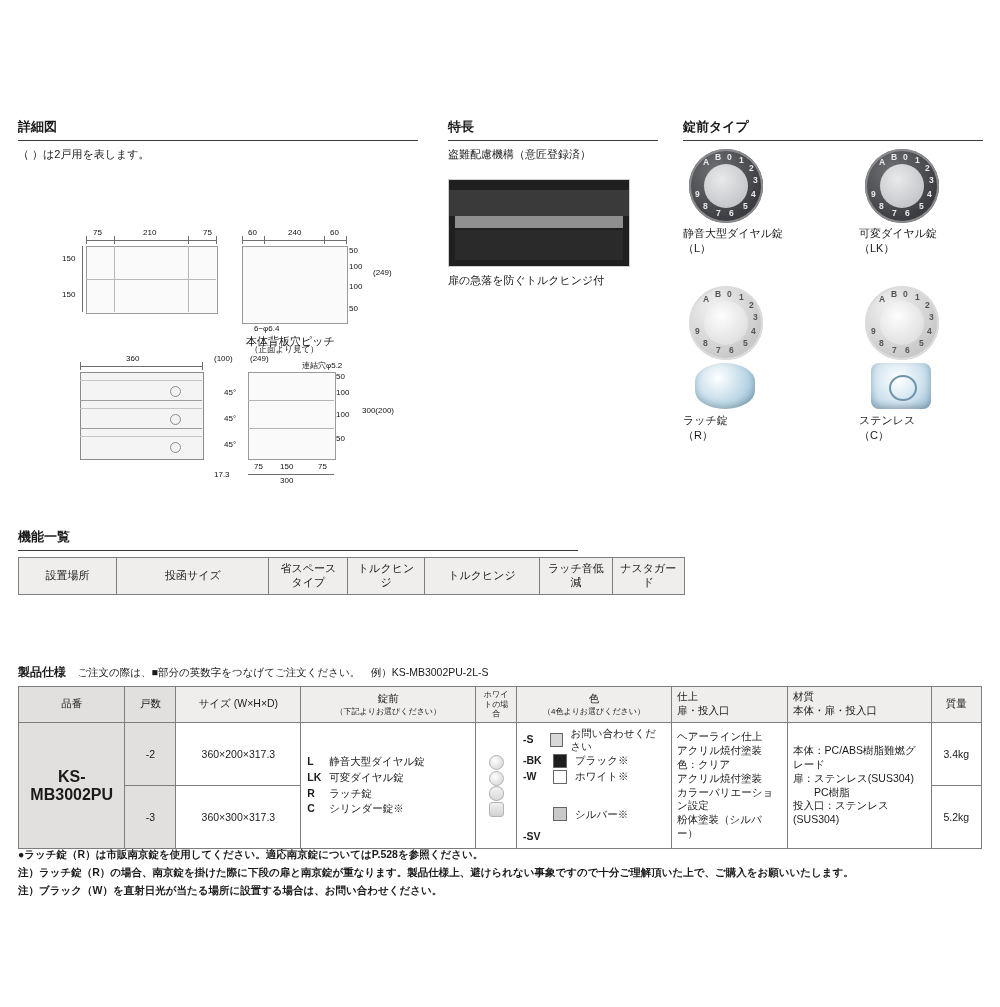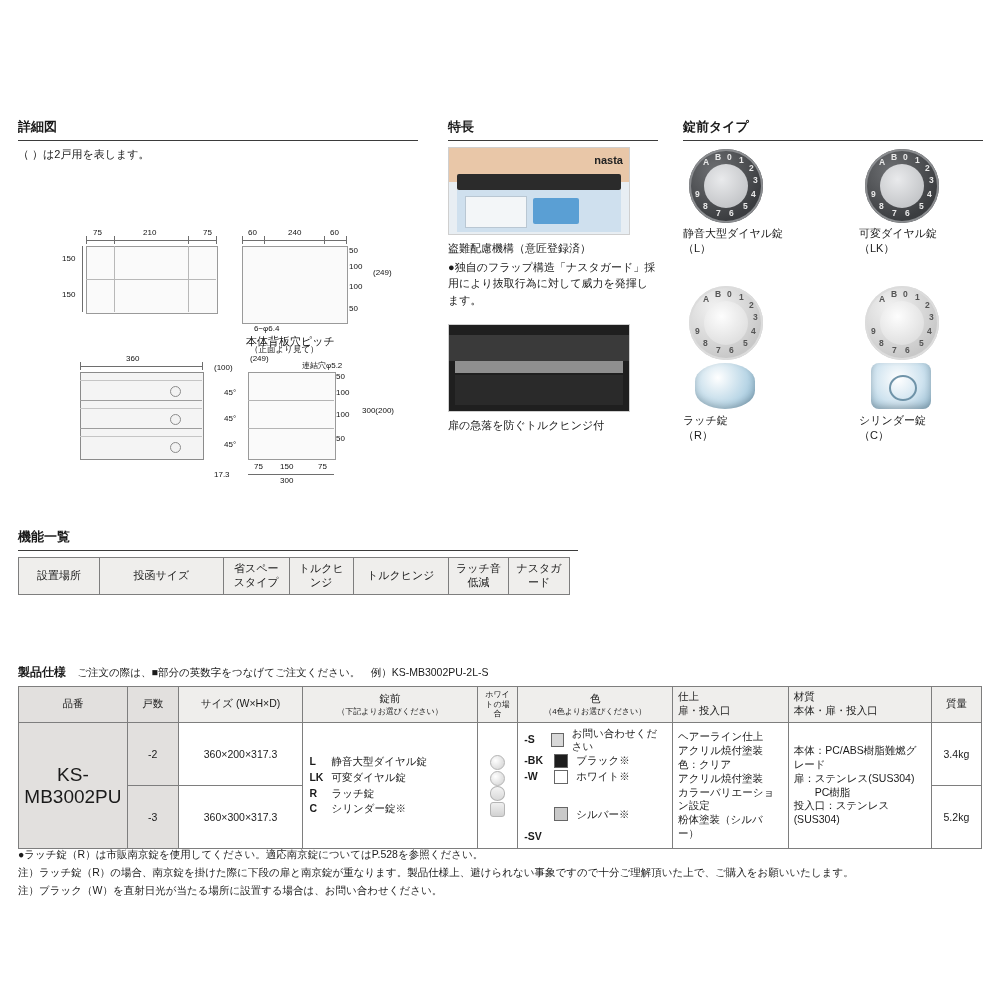--- a/index.html
+++ b/index.html
@@ -41,21 +41,21 @@
   .lockgrid{display:flex;flex-wrap:wrap;gap:0px 58px;}
   .lockcell{width:118px;margin-bottom:6px;}
   .dial{width:74px;height:74px;border-radius:50%;position:relative;margin:2px auto 3px 6px;}
   .dial .inner{position:absolute;left:15px;top:15px;width:44px;height:44px;border-radius:50%;}
   .dial .digit{position:absolute;font-size:8.5px;font-weight:bold;}
   .locklabel{font-size:11px;line-height:1.35;}
 
   
   #func{position:absolute;left:18px;top:528px;width:560px;}
   table{border-collapse:collapse;}
-  .ftab{width:552px;font-size:11px;}
+  .ftab{width:667px;font-size:11px;}
   .ftab th,.ftab td{border:1px solid #7e7e7e;padding:4px 6px;text-align:center;}
   .ftab th{background:#efeeec;font-weight:normal;line-height:1.25;}
   .ftab td{height:24px;}
   .ftab .lft{text-align:left;}
   .dot{font-size:12px;}
 
   
   #spec{position:absolute;left:18px;top:664px;width:988px;}
   .spec-head{font-size:12px;font-weight:bold;margin-bottom:5px;}
   .spec-head span.n{font-weight:normal;font-size:10.5px;}
@@ -66,21 +66,21 @@
   .gray{background:#e2e0de !important;}
   .ctr{text-align:center;}
   .nowrap{white-space:nowrap;}
   .lockrow{display:flex;align-items:center;gap:4px;line-height:1.5;}
   .lockcode{display:inline-block;width:18px;font-weight:bold;}
   .mini{width:13px;height:13px;border-radius:50%;display:inline-block;vertical-align:middle;}
   .swatch{display:inline-block;width:12px;height:12px;border:1px solid #666;vertical-align:-2px;margin-right:4px;}
 
   
   #notes{position:absolute;left:18px;top:846px;width:960px;font-size:10.5px;line-height:1.62;}
-  #notes div{margin-bottom:1px;}
+  #notes div{margin-bottom:1px;font-weight:bold;}
 </style>
 </head>
 <body>
 
 <div class="page">
 
   <div id="top">
 
     <div class="col-detail">
       <div class="hdr">詳細図</div>
@@ -146,21 +146,21 @@
           <div class="ln" style="left:62px;top:76px;width:122px;height:1px;background:#9d9d9d;"></div>
           <div class="ln" style="left:62px;top:28px;width:122px;height:1px;background:#c5c5c5;"></div>
           <div class="ln" style="left:62px;top:56px;width:122px;height:1px;background:#c5c5c5;"></div>
           <div class="ln" style="left:62px;top:84px;width:122px;height:1px;background:#c5c5c5;"></div>
           <div class="box" style="left:152px;top:34px;width:9px;height:9px;border-radius:50%;"></div>
           <div class="box" style="left:152px;top:62px;width:9px;height:9px;border-radius:50%;"></div>
           <div class="box" style="left:152px;top:90px;width:9px;height:9px;border-radius:50%;"></div>
         </div>
 
         <div>
-          <div class="dim" style="left:196px;top:11px;">(100)</div>
+          <div class="dim" style="left:196px;top:2px;">(100)</div>
           <div class="dim" style="left:232px;top:2px;">(249)</div>
           <div class="dim" style="left:284px;top:8px;">連結穴φ5.2</div>
 
           <div class="boxw" style="left:230px;top:20px;width:86px;height:86px;"></div>
           <div class="ln" style="left:230px;top:48px;width:86px;height:1px;background:#b4b4b4;"></div>
           <div class="ln" style="left:230px;top:76px;width:86px;height:1px;background:#b4b4b4;"></div>
 
           <div class="dim" style="left:318px;top:20px;">50</div>
           <div class="dim" style="left:318px;top:36px;">100</div>
           <div class="dim" style="left:318px;top:58px;">100</div>
@@ -178,30 +178,21 @@
           <div class="dim" style="left:262px;top:124px;">300</div>
           <div class="dim" style="left:196px;top:118px;">17.3</div>
         </div>
       </div>
     </div>
 
     <div class="col-feature">
       <div class="hdr">特長</div>
       <div class="hdr-rule"></div>
 
-      <div class="featimg">
-        <div style="position:absolute;left:0;top:0;width:100%;height:34px;background:#e9c7a8;"></div>
-        <div style="position:absolute;left:8px;top:26px;width:164px;height:16px;background:#2b2b2b;border-radius:2px;"></div>
-        <div style="position:absolute;left:8px;top:42px;width:164px;height:42px;background:#cfe0ee;"></div>
-        <div style="position:absolute;left:16px;top:48px;width:60px;height:30px;background:#f3f6f8;border:1px solid #b9c7d3;"></div>
-        <div style="position:absolute;left:84px;top:50px;width:46px;height:26px;background:#5a9fd4;border-radius:2px;"></div>
-        <div style="position:absolute;right:6px;top:6px;font-size:11px;font-weight:bold;color:#222;">nasta</div>
-      </div>
       <div class="featcap">盗難配慮機構（意匠登録済）</div>
-      <div class="featbody">●独自のフラップ構造「ナスタガード」採用により抜取行為に対して威力を発揮します。</div>
 
       <div class="featimg" style="margin-top:16px;background:#1f1f1f;">
         <div style="position:absolute;left:0;top:10px;width:100%;height:26px;background:#3a3a3a;"></div>
         <div style="position:absolute;left:6px;top:36px;width:168px;height:12px;background:#8f8f8f;"></div>
         <div style="position:absolute;left:6px;top:50px;width:168px;height:30px;background:#2a2a2a;"></div>
       </div>
       <div class="featcap">扉の急落を防ぐトルクヒンジ付</div>
     </div>
 
     <div class="col-lock">
@@ -300,21 +291,21 @@
           </div>
         </div>
 
         <div class="lockcell" style="margin-top:-6px;">
           <div style="width:60px;height:46px;margin:0 0 4px 12px;border-radius:8px;
                       background:radial-gradient(circle at 45% 35%, #ffffff, #cfe3ef 55%, #8fb6cc);
                       box-shadow:inset 0 -3px 6px rgba(0,0,0,.2);position:relative;">
             <div style="position:absolute;left:18px;top:12px;width:24px;height:22px;border:2px solid #6f93a8;border-radius:50%;"></div>
           </div>
           <div class="locklabel">
-            <span>シリンダー錠</span><br>
+            <span>ステンレス</span><br>
             <span>（C）</span>
           </div>
         </div>
 
       </div>
     </div>
   </div>
 
   <div id="func">
     <div class="hdr">機能一覧</div>
@@ -363,21 +354,21 @@
           <div style="text-align:left;">扉・投入口</div>
         </th>
         <th style="width:150px;">
           <div style="text-align:left;">材質</div>
           <div style="text-align:left;">本体・扉・投入口</div>
         </th>
         <th style="width:42px;">質量</th>
       </tr>
 
       <tr>
-        <td class="gray ctr" rowspan="2" style="font-size:19px;font-weight:normal;">KS-MB3002PU</td>
+        <td class="gray ctr" rowspan="2" style="font-size:16px;font-weight:bold;">KS-MB3002PU</td>
         <td class="gray ctr">-2</td>
         <td class="ctr nowrap">360×200×317.3</td>
 
         <td rowspan="2" style="padding:4px 6px;">
           <div class="lockrow">
             <span class="lockcode">L</span>
             <span>静音大型ダイヤル錠</span>
           </div>
           <div class="lockrow">
             <span class="lockcode">LK</span>

